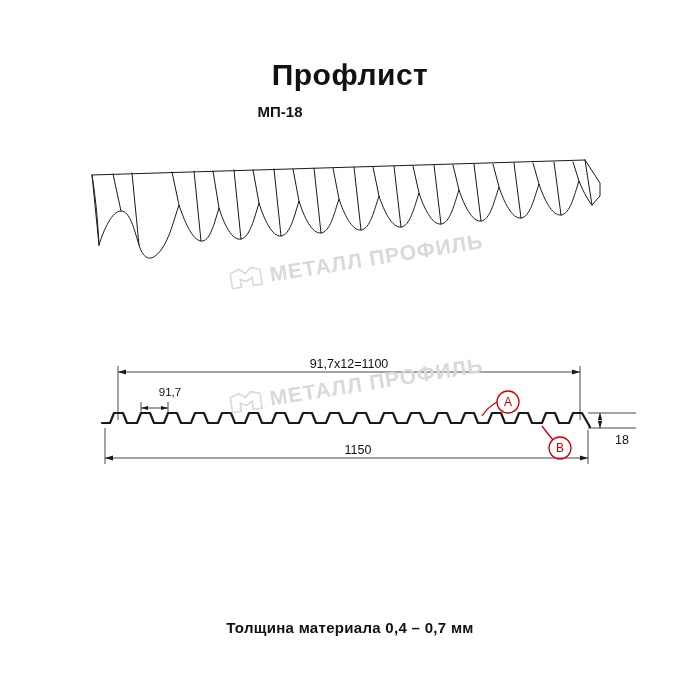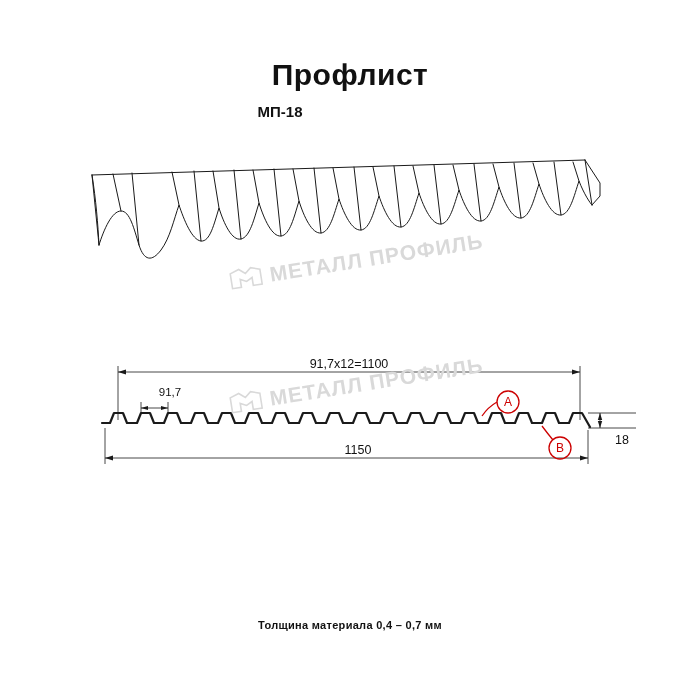--- a/index.html
+++ b/index.html
@@ -41,21 +41,21 @@
     font-size: 15px;
     font-weight: bold;
     color: #111111;
   }
   .footer-note {
     position: absolute;
     top: 619px;
     left: 0;
     width: 700px;
     text-align: center;
-    font-size: 11px;
+    font-size: 15px;
     font-weight: bold;
     letter-spacing: 0.3px;
     color: #111111;
   }
   svg.art {
     position: absolute;
     left: 0;
     top: 0;
     width: 700px;
     height: 700px;

